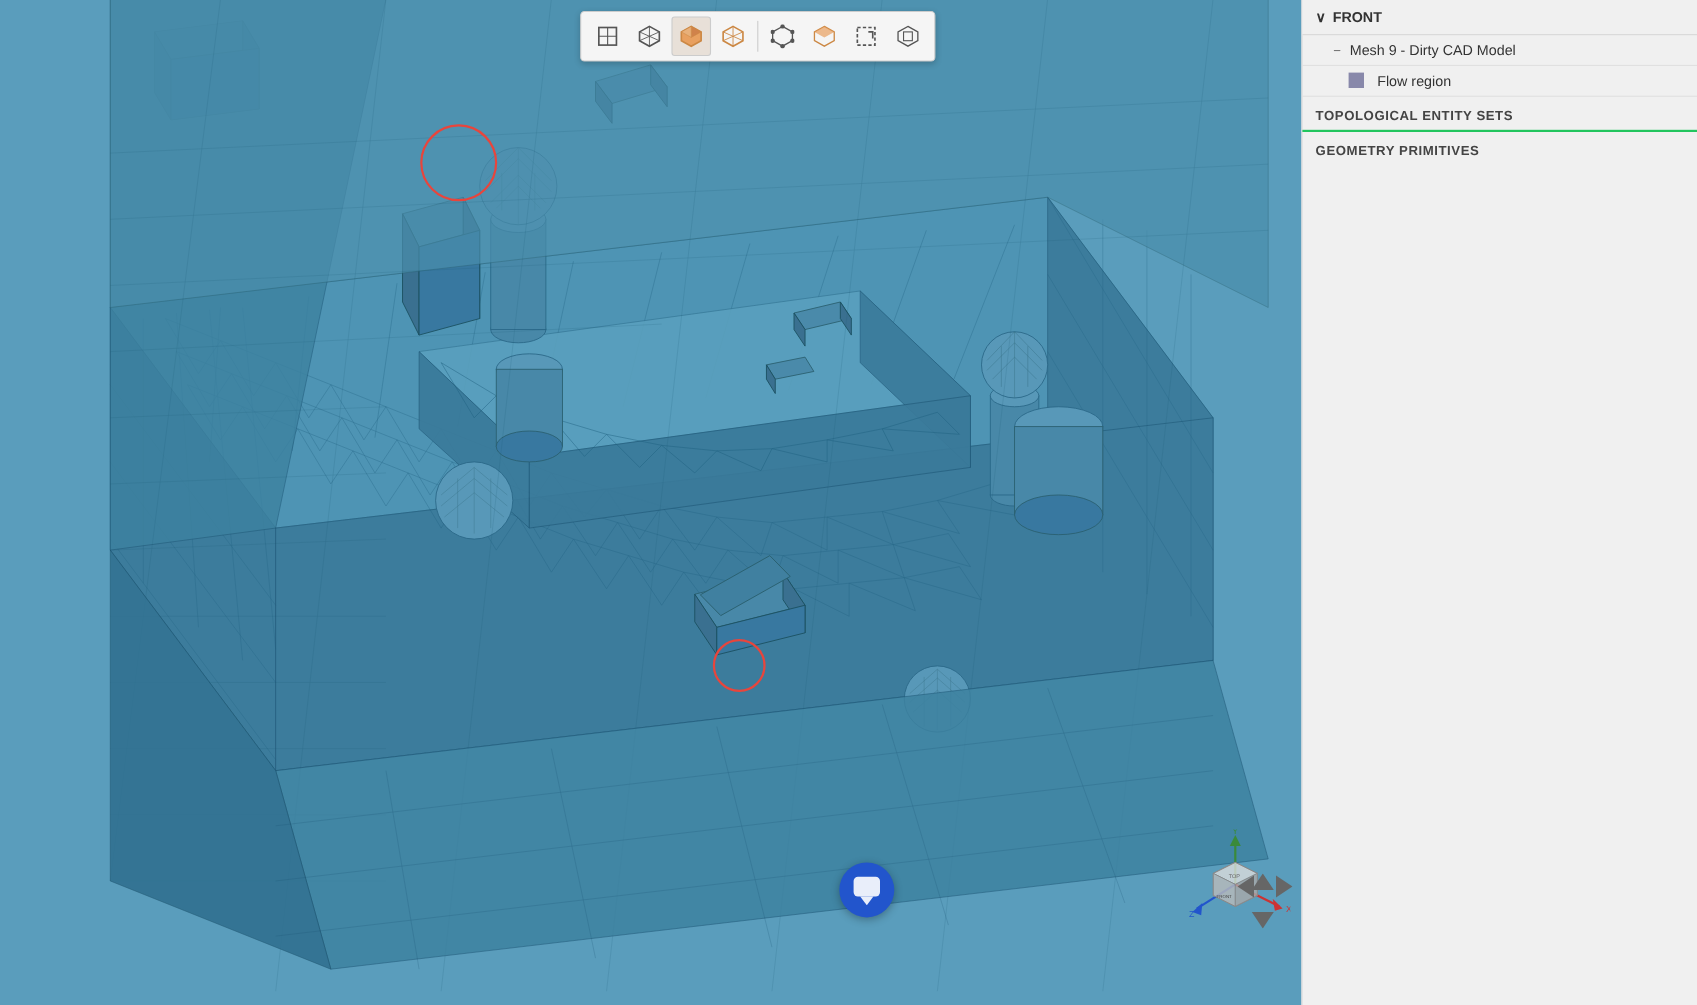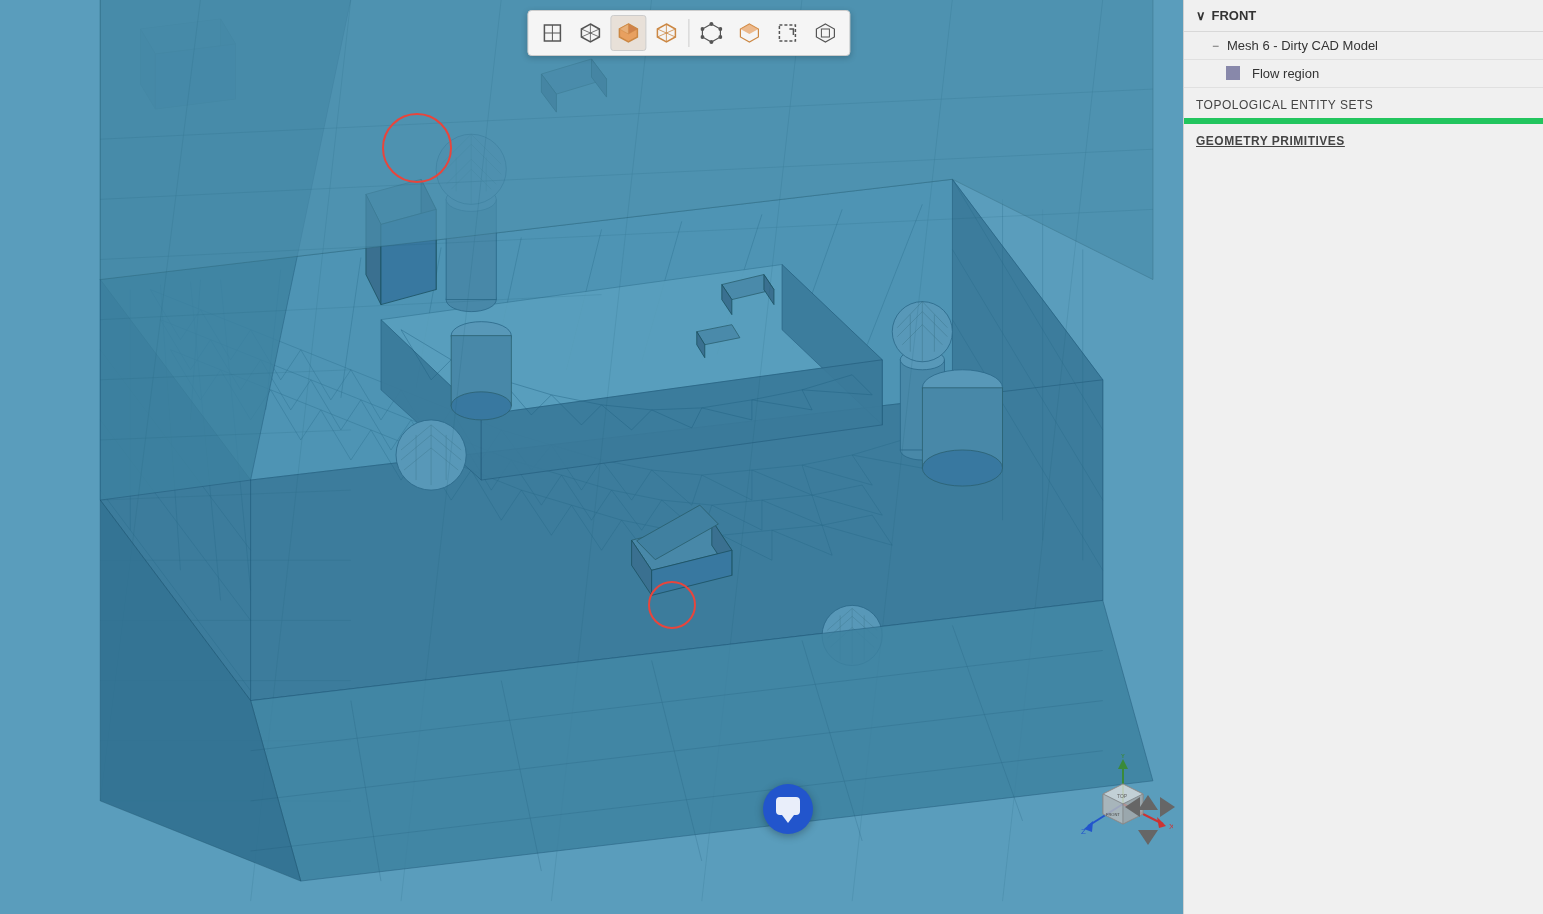--- a/index.html
+++ b/index.html
@@ -118,35 +118,34 @@
       align-items: flex-start;
       padding: 6px 12px 6px 42px;
       gap: 8px;
       border-bottom: 1px solid #e0e0e0;
       cursor: pointer;
     }
 
     .section-title {
       padding: 10px 12px 6px 12px;
       font-size: 12px;
-      font-weight: normal;
+      font-weight: bold;
       color: #444;
       letter-spacing: 0.5px;
       text-transform: uppercase;
-      border-bottom: 6px solid #22c55e;
+      border-bottom: 2px solid #22c55e;
     }
 
     .geometry-primitives-title {
       padding: 10px 12px 6px 12px;
       font-size: 12px;
       font-weight: bold;
       color: #444;
       letter-spacing: 0.5px;
       text-transform: uppercase;
-      text-decoration: underline;
     }
 
     
     .chat-btn {
       position: absolute;
       bottom: 80px;
       right: 370px;
       width: 50px;
       height: 50px;
       background: #2255cc;
@@ -561,21 +560,21 @@
 
 <div class="right-panel">
 
   <div class="panel-header">
     <span>∨</span>
     <span>FRONT</span>
   </div>
 
   <div class="panel-item">
     <span style="color:#666; font-size:12px;">−</span>
-    <span style="font-size:13px; color:#333;">Mesh 6 - Dirty CAD Model</span>
+    <span style="font-size:13px; color:#333;">Mesh 9 - Dirty CAD Model</span>
   </div>
 
   <div class="panel-sub-item">
     <span style="display:inline-block; width:14px; height:14px; background:#8888aa; margin-right:4px; flex-shrink:0;"></span>
     <span style="font-size:13px; color:#333;">Flow region</span>
   </div>
 
   <div class="section-title">
     <span>TOPOLOGICAL ENTITY SETS</span>
   </div>

